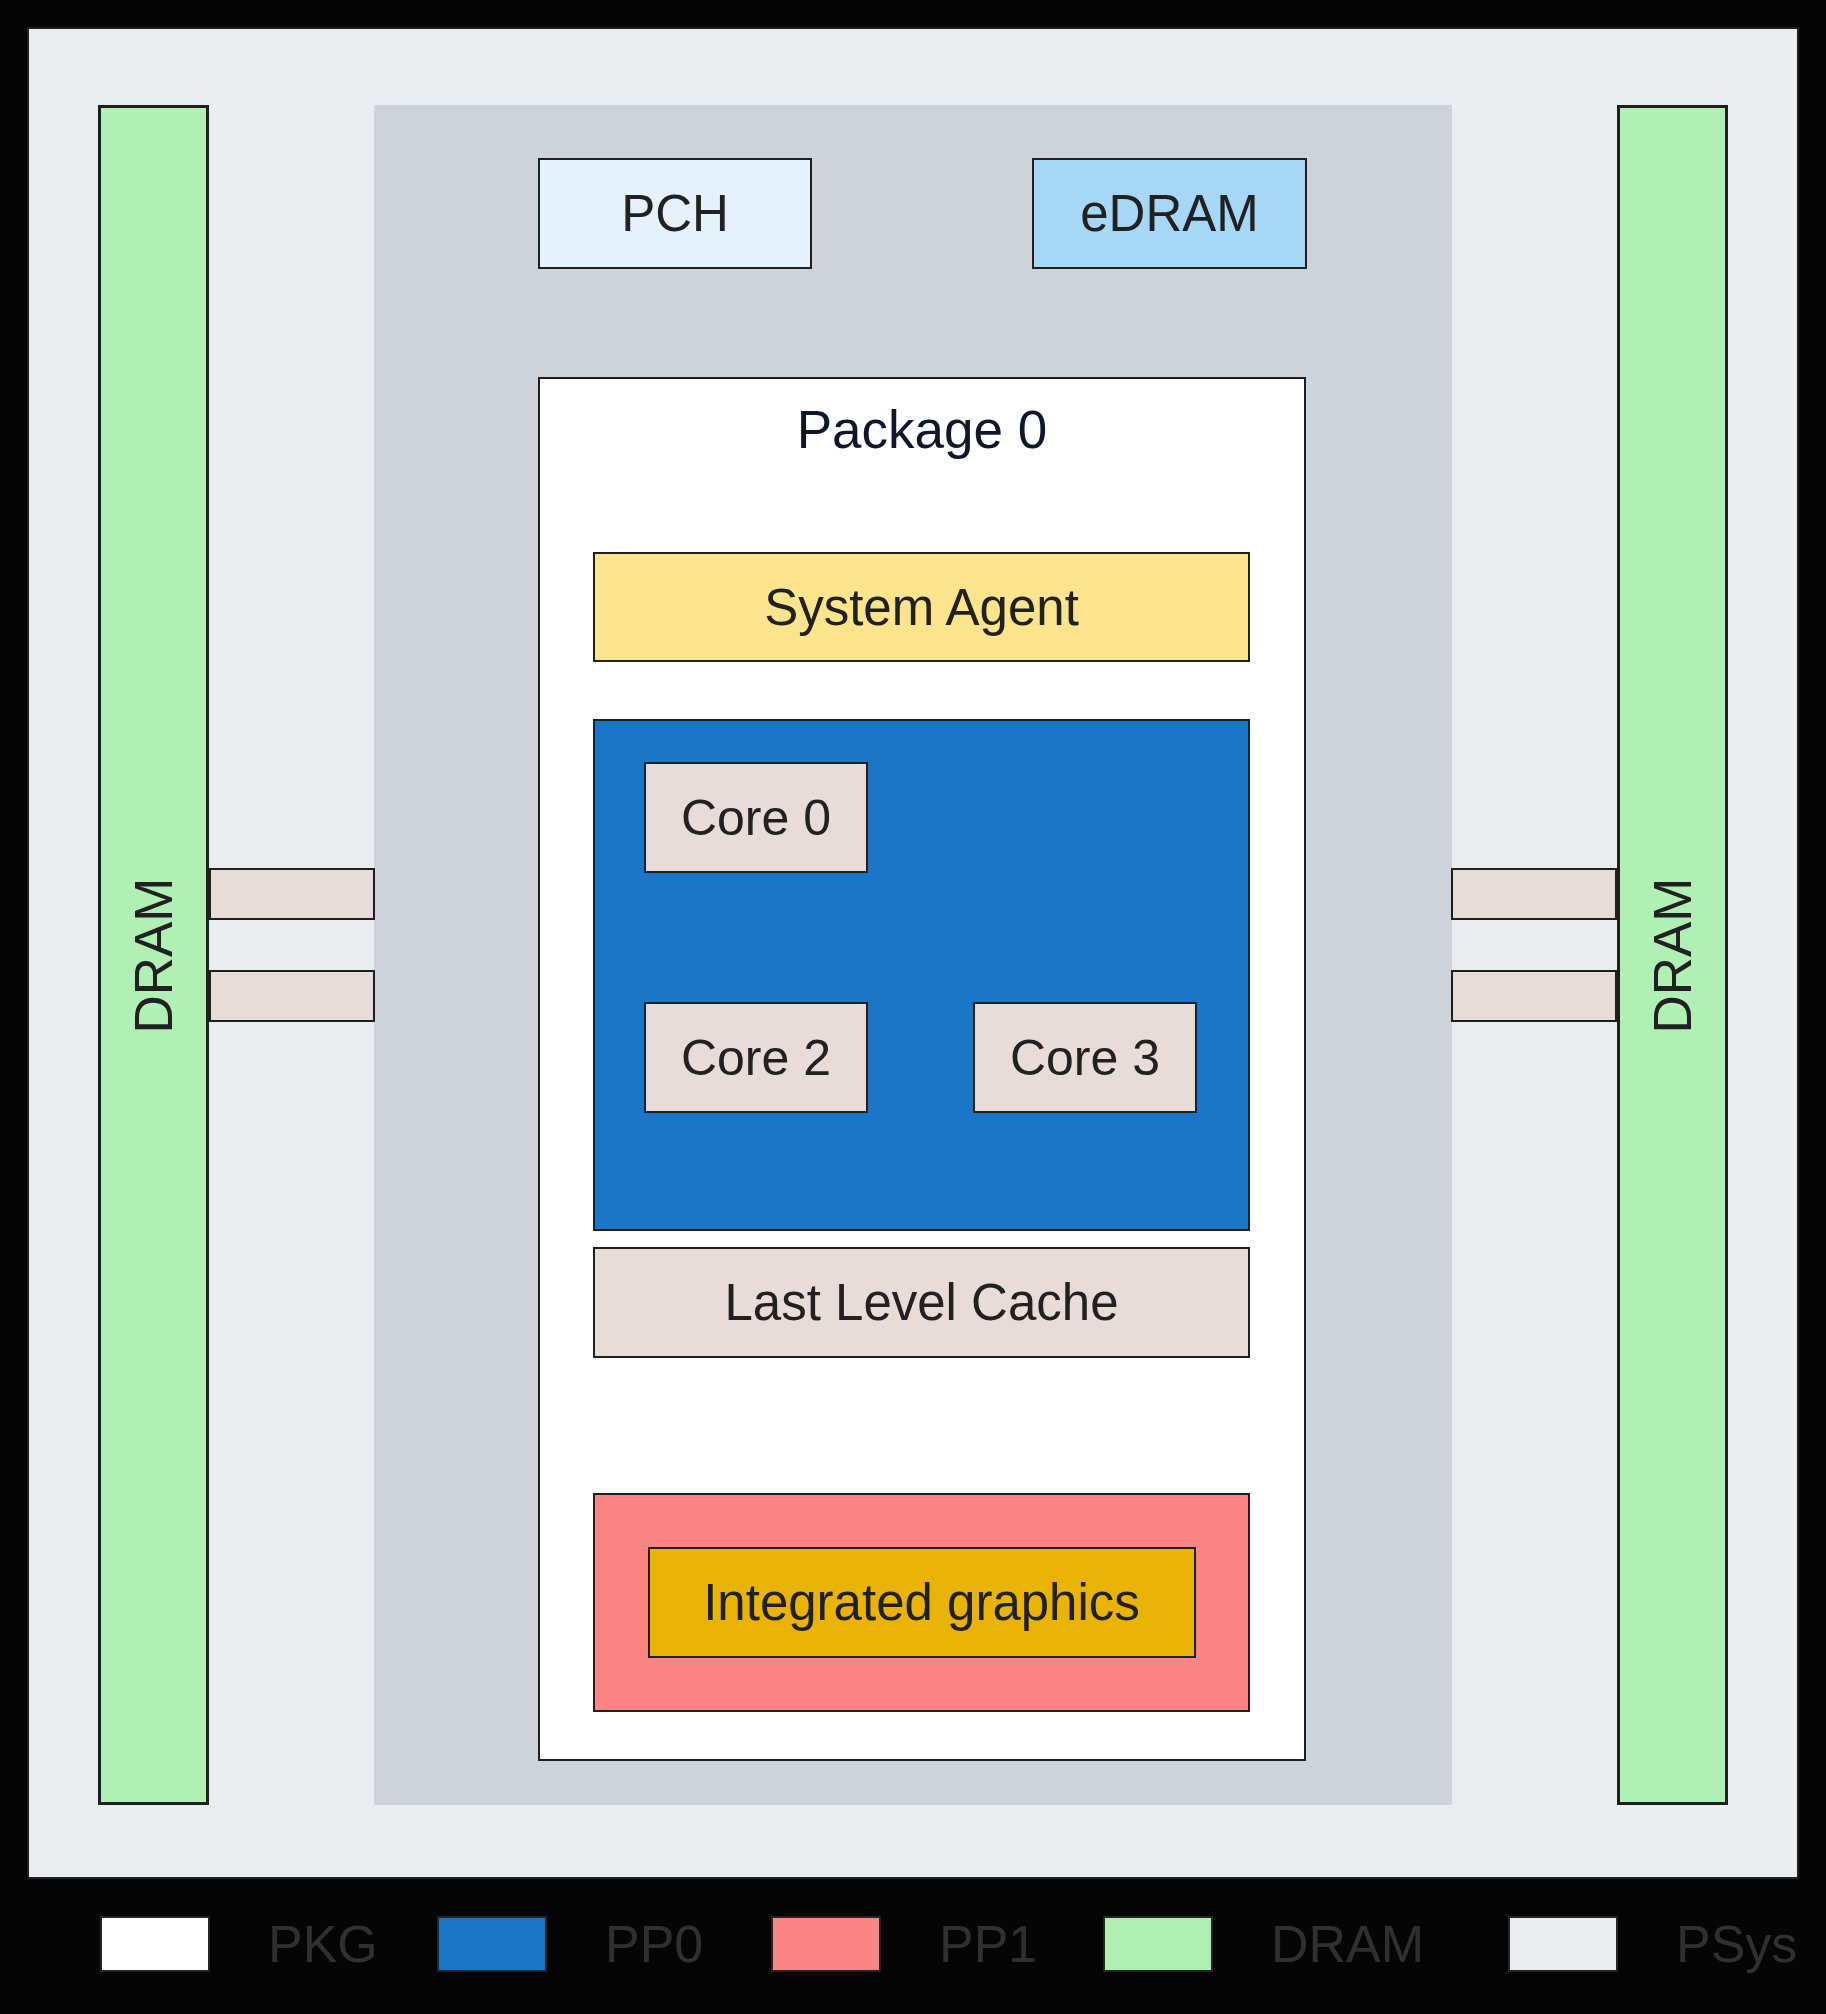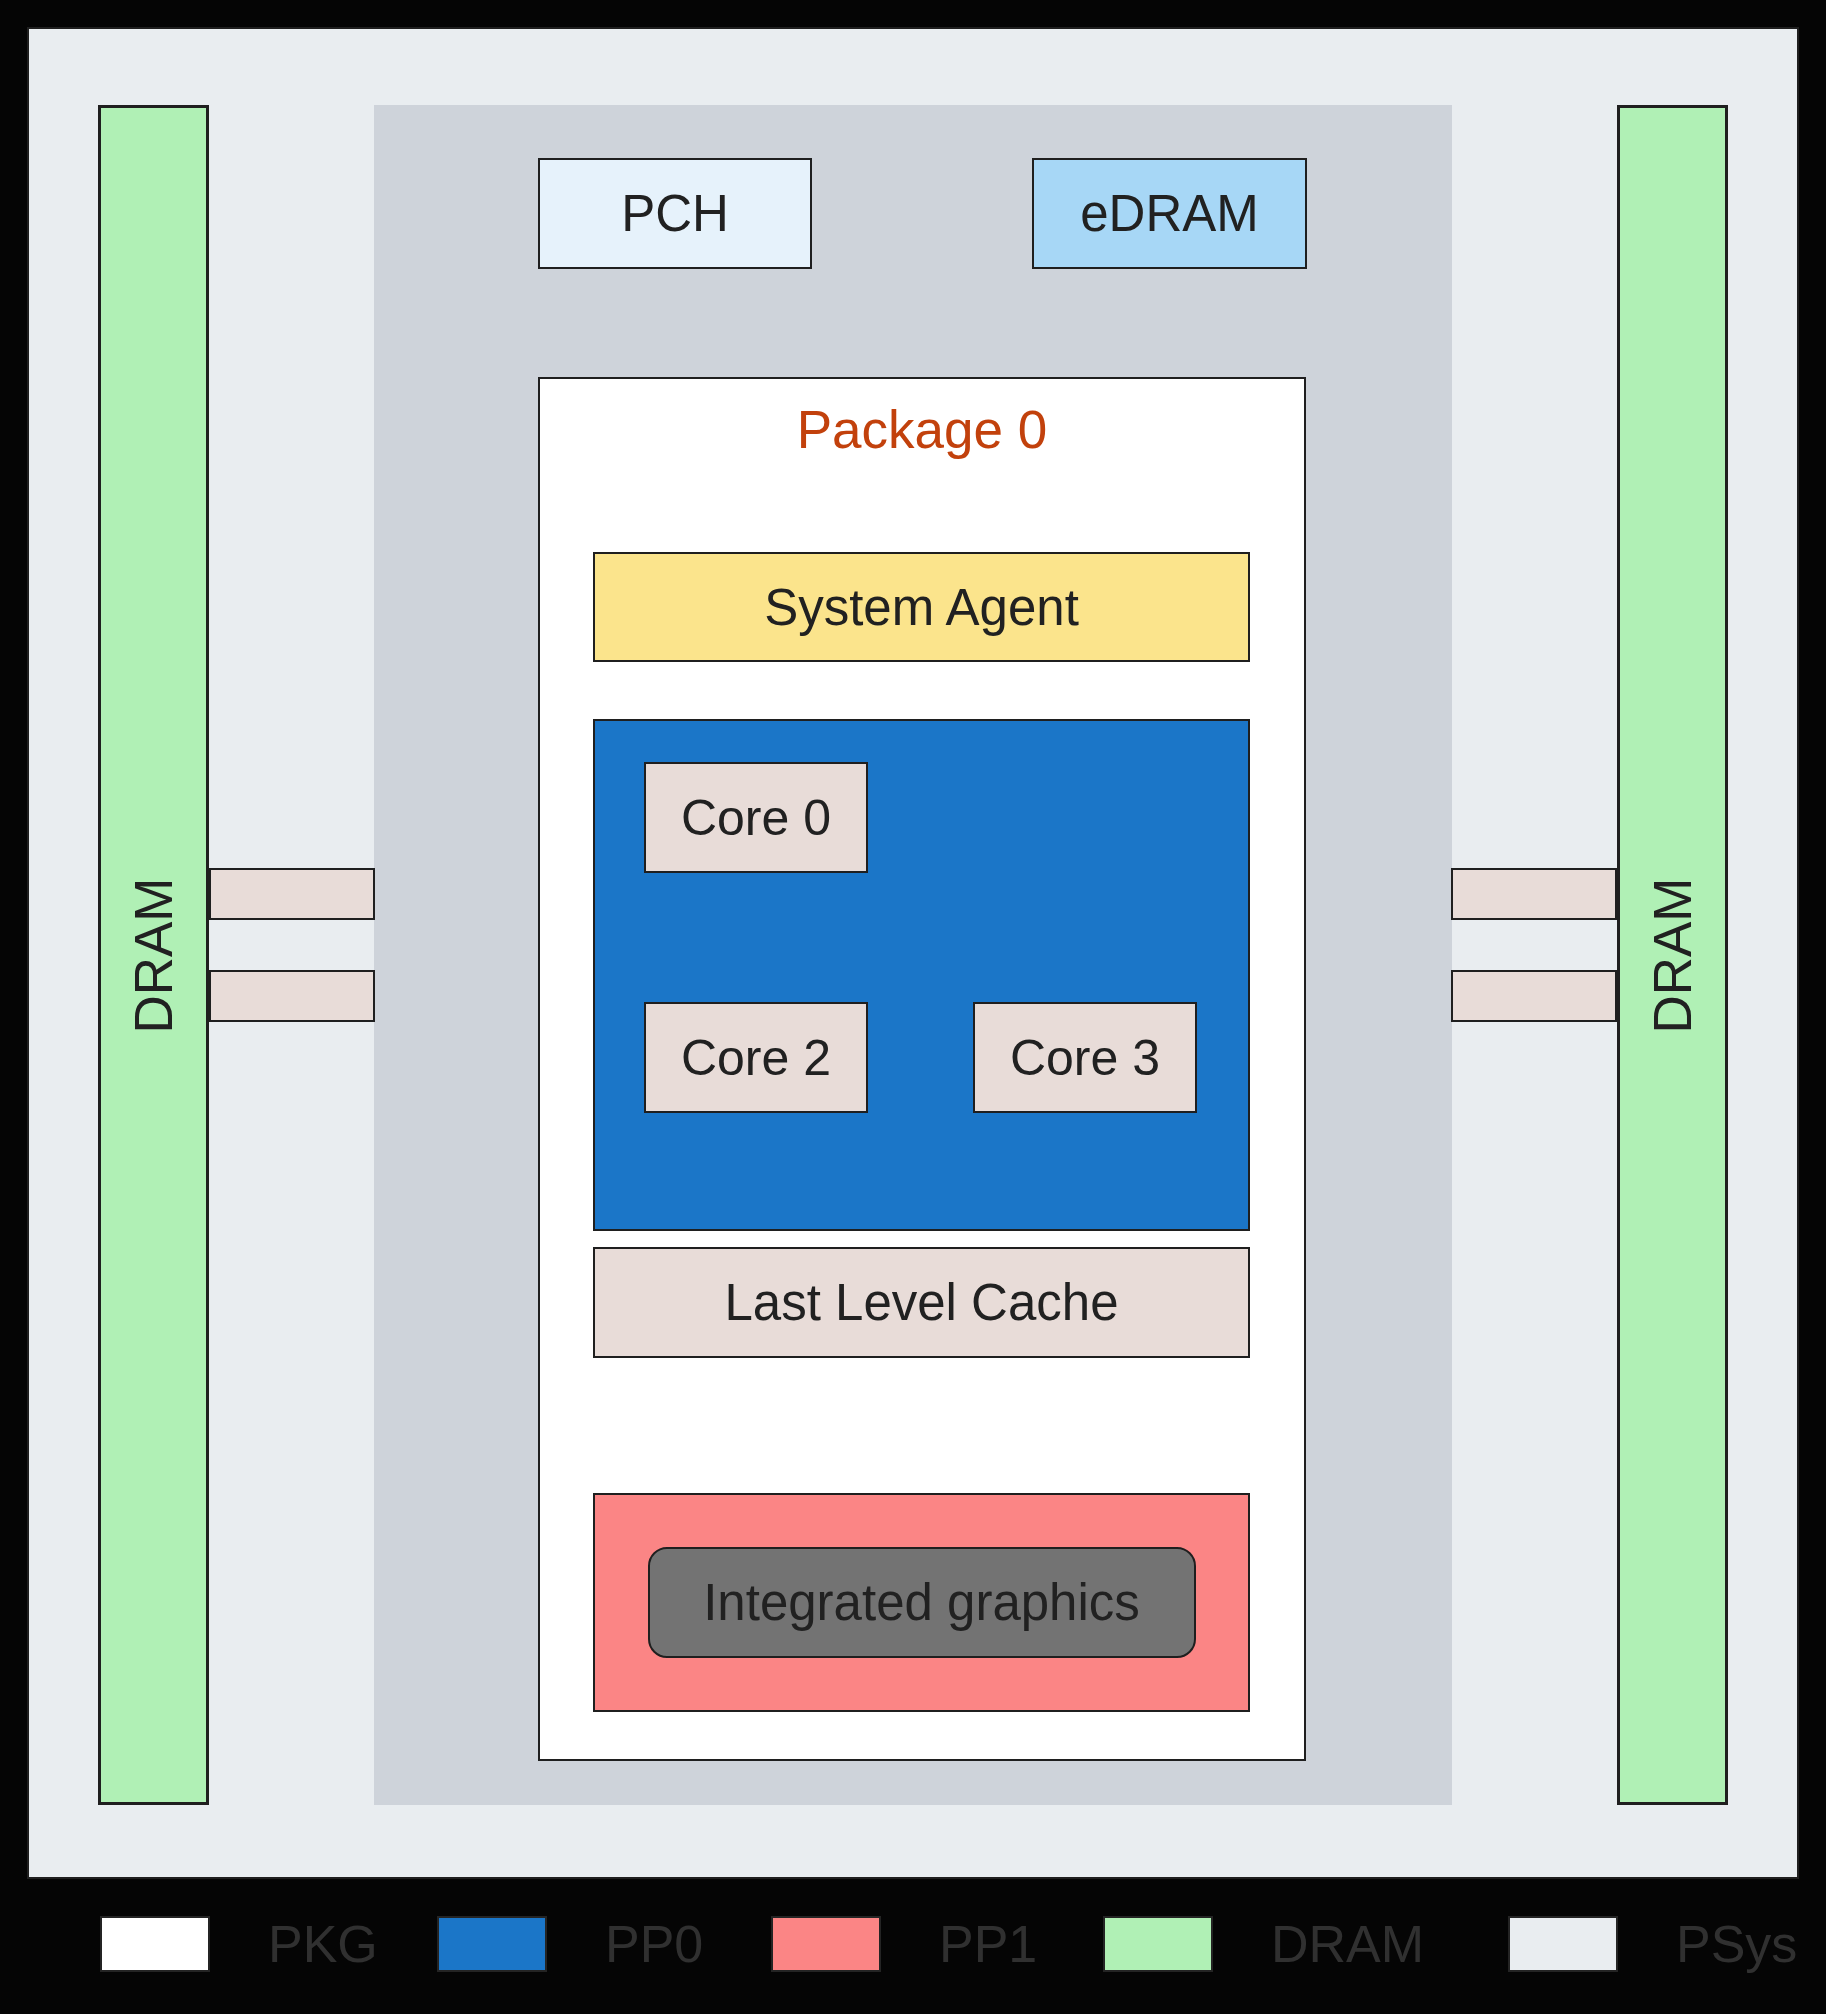--- a/index.html
+++ b/index.html
@@ -42,21 +42,21 @@
   .conn-l2 { left: 209px; top: 970px; }
   .conn-r1 { left: 1451px; top: 868px; }
   .conn-r2 { left: 1451px; top: 970px; }
   
   .pch   { left: 538px;  top: 158px; width: 274px; height: 111px; background: #e6f2fb; }
   .edram { left: 1032px; top: 158px; width: 275px; height: 111px; background: #a7d7f6; }
   
   .package { left: 538px; top: 377px; width: 768px; height: 1384px; background: #ffffff; }
   .pkg-title {
     position: absolute; left: 0; top: 20px; width: 100%;
-    text-align: center; font-size: 53px; color: #c2410c;
+    text-align: center; font-size: 53px; color: #0f172a;
   }
   .sysagent { left: 53px; top: 173px; width: 657px; height: 110px; background: #fbe48c; }
   .pp0 { left: 53px; top: 340px; width: 657px; height: 512px; background: #1b76c8; }
   .core { width: 224px; height: 111px; background: #e8dcd8; font-size: 50px; }
   .core-0 { left: 49px;  top: 41px; }
   .core-1 { left: 378px; top: 41px; }
   .core-2 { left: 49px;  top: 281px; }
   .core-3 { left: 378px; top: 281px; }
   .llc { left: 53px; top: 868px; width: 657px; height: 111px; background: #e8dcd8; }
   .pp1 {
@@ -118,21 +118,21 @@
       <div class="box label-center core core-3" style="background: rgb(232, 220, 216);">
         <span>Core 3</span>
       </div>
     </div>
 
     <div class="box label-center llc" style="background: rgb(232, 220, 216);">
       <span>Last Level Cache</span>
     </div>
 
     <div class="box pp1" style="background: rgb(251, 133, 133);">
-      <div class="igfx label-center" style="background: #737373; border-radius: 19px;">
+      <div class="igfx label-center" style="background: #eab308;">
         <span>Integrated graphics</span>
       </div>
     </div>
   </div>
 
   <div class="legend-item li-0">
     <span class="swatch" style="background: rgb(255, 255, 255);"></span>
     <span class="legend-label">PKG</span>
   </div>
   <div class="legend-item li-1">

